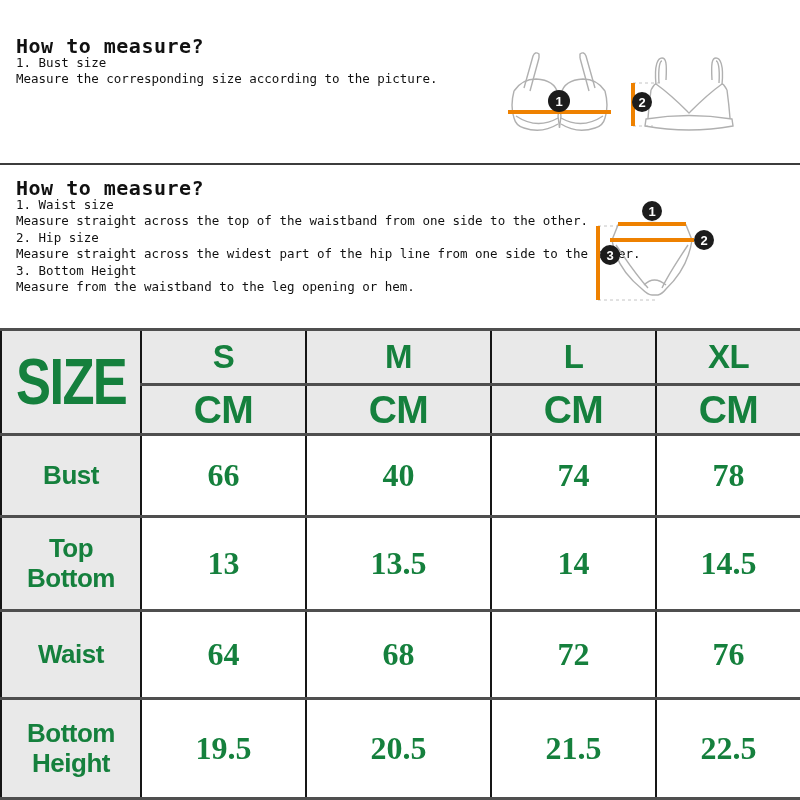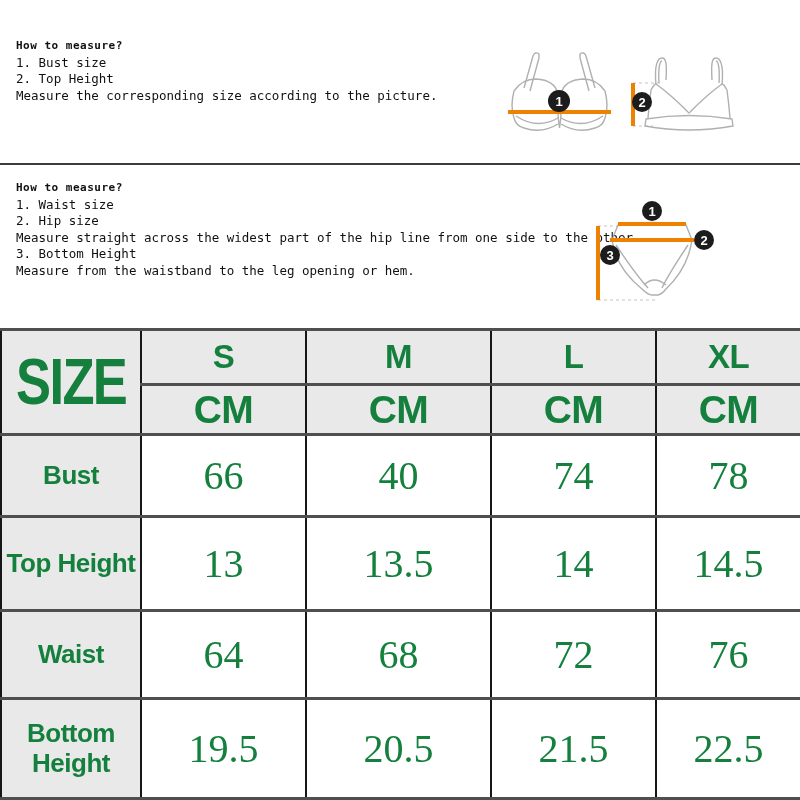--- a/index.html
+++ b/index.html
@@ -4,21 +4,21 @@
 <style>
   * { margin:0; padding:0; box-sizing:border-box; }
   html,body { width:800px; height:800px; background:#ffffff; overflow:hidden; }
   #page { position:relative; width:800px; height:800px; background:#fff;
           font-family:"Liberation Sans", sans-serif; }
 
   
   .howto { position:absolute; left:16px; color:#111;
            font-family:"DejaVu Sans Mono", monospace;
            font-size:12.5px; line-height:16.5px; white-space:nowrap; }
-  .howto .heading { font-weight:bold; font-size:11px; letter-spacing:.5px; }
+  .howto .heading { font-weight:bold; font-size:20px; letter-spacing:.5px; }
 
   
   .divider { position:absolute; left:0; width:800px; height:2px; background:#3c3c3c; }
 
   
   .illus { position:absolute; }
   .garment { stroke:#b0b0b0; stroke-width:1.4; fill:none; }
   .measure { stroke:#ee8100; stroke-width:4; fill:none; }
   .leader { stroke:#c4c4c4; stroke-width:1; stroke-dasharray:3 3; fill:none; }
   .marker-circle { fill:#1c1c1c; }
@@ -27,36 +27,35 @@
 
   
   table.size-table { position:absolute; top:328px; left:0; width:800px;
                      border-collapse:collapse; table-layout:fixed; }
   .size-table th, .size-table td {
       border-left:2px solid #161616; border-right:2px solid #161616;
       border-top:3px solid #4f4f4f; border-bottom:3px solid #4f4f4f;
       text-align:center; vertical-align:middle; padding:0; color:#15803d; }
   .size-table th { background:#e9e9e9; font-weight:bold; }
   .size-table td { background:#ffffff; font-family:"Liberation Serif", serif;
-                   font-size:40px; font-weight:400; }
+                   font-size:32px; font-weight:700; }
   .corner-cell span { display:inline-block; font-size:64px; letter-spacing:-2px;
                       transform:scaleX(.82); }
   .col-size { font-size:33px; letter-spacing:-.5px; }
   .col-unit { font-size:39px; letter-spacing:-.5px; }
   .row-label { font-size:26px; letter-spacing:-.5px; line-height:1.12; }
 </style>
 </head>
 <body>
 
 <div id="page">
 
   <div class="howto" style="top:38px;">
     <div class="heading">How to measure?</div>
     <div>1. Bust size</div>
-    <div>2. Top Height</div>
     <div>Measure the corresponding size according to the picture.</div>
   </div>
 
   <svg class="illus" style="left:502px; top:36px;" width="115" height="100" viewBox="0 0 115 100">
     <path class="garment" d="M22,52 L31,20 M28,55 L37,22 M31,20 Q33,15 37,18 L37,22"></path>
     <path class="garment" d="M93,52 L84,20 M87,55 L78,22 M84,20 Q82,15 78,18 L78,22"></path>
     <path class="garment" d="M12,55 Q20,43 34,43 Q53,44 56,58 Q58,70 56,80"></path>
     <path class="garment" d="M103,55 Q95,43 81,43 Q62,44 59,58 Q57,70 59,80"></path>
     <path class="garment" d="M12,55 Q8,70 12,82 Q14,90 22,92 Q40,98 56,88"></path>
     <path class="garment" d="M103,55 Q107,70 103,82 Q101,90 93,92 Q75,98 59,88"></path>
@@ -85,20 +84,21 @@
       <circle class="marker-circle" cx="17" cy="52" r="10"></circle>
       <text class="marker-num" x="17" y="57">2</text>
     </g>
   </svg>
 
   <div class="divider" style="top:163px;"></div>
 
   <div class="howto" style="top:180px;">
     <div class="heading">How to measure?</div>
     <div>1. Waist size</div>
+    <div>Measure straight across the top of the waistband from one side to the other.</div>
     <div>2. Hip size</div>
     <div>Measure straight across the widest part of the hip line from one side to the other.</div>
     <div>3. Bottom Height</div>
     <div>Measure from the waistband to the leg opening or hem.</div>
   </div>
 
   <svg class="illus" style="left:588px; top:183px;" width="135" height="125" viewBox="0 0 135 125">
     <line class="leader" x1="10" y1="43" x2="30" y2="43"></line>
     <line class="leader" x1="10" y1="117" x2="68" y2="117"></line>
     <path class="garment" d="M30,42 Q65,37 98,42 L104,57 L24,57 Z"></path>
@@ -148,21 +148,21 @@
       <th class="col-unit">CM</th>
     </tr>
     <tr style="height:82px;">
       <th class="row-label">Bust</th>
       <td>66</td>
       <td>40</td>
       <td>74</td>
       <td>78</td>
     </tr>
     <tr style="height:94px;">
-      <th class="row-label">Top Height</th>
+      <th class="row-label">Top Bottom</th>
       <td>13</td>
       <td>13.5</td>
       <td>14</td>
       <td>14.5</td>
     </tr>
     <tr style="height:88px;">
       <th class="row-label">Waist</th>
       <td>64</td>
       <td>68</td>
       <td>72</td>

